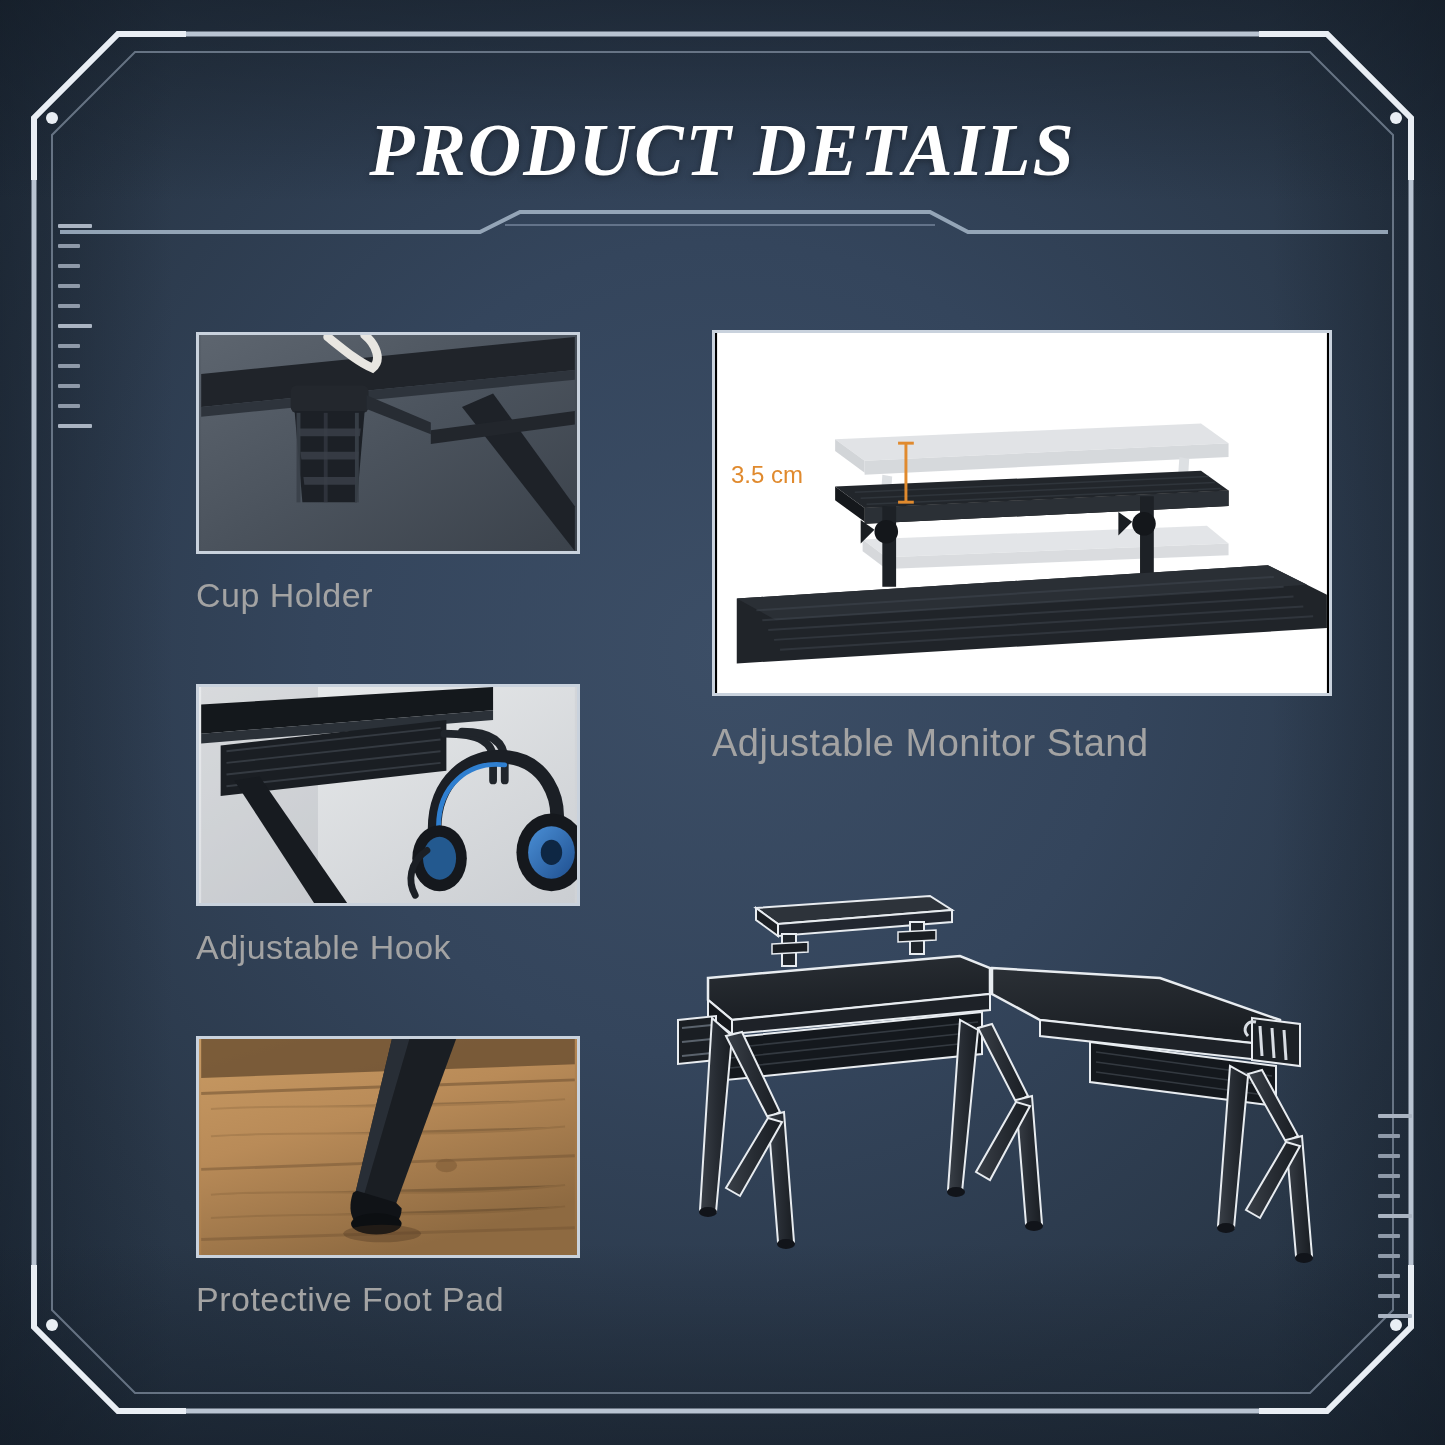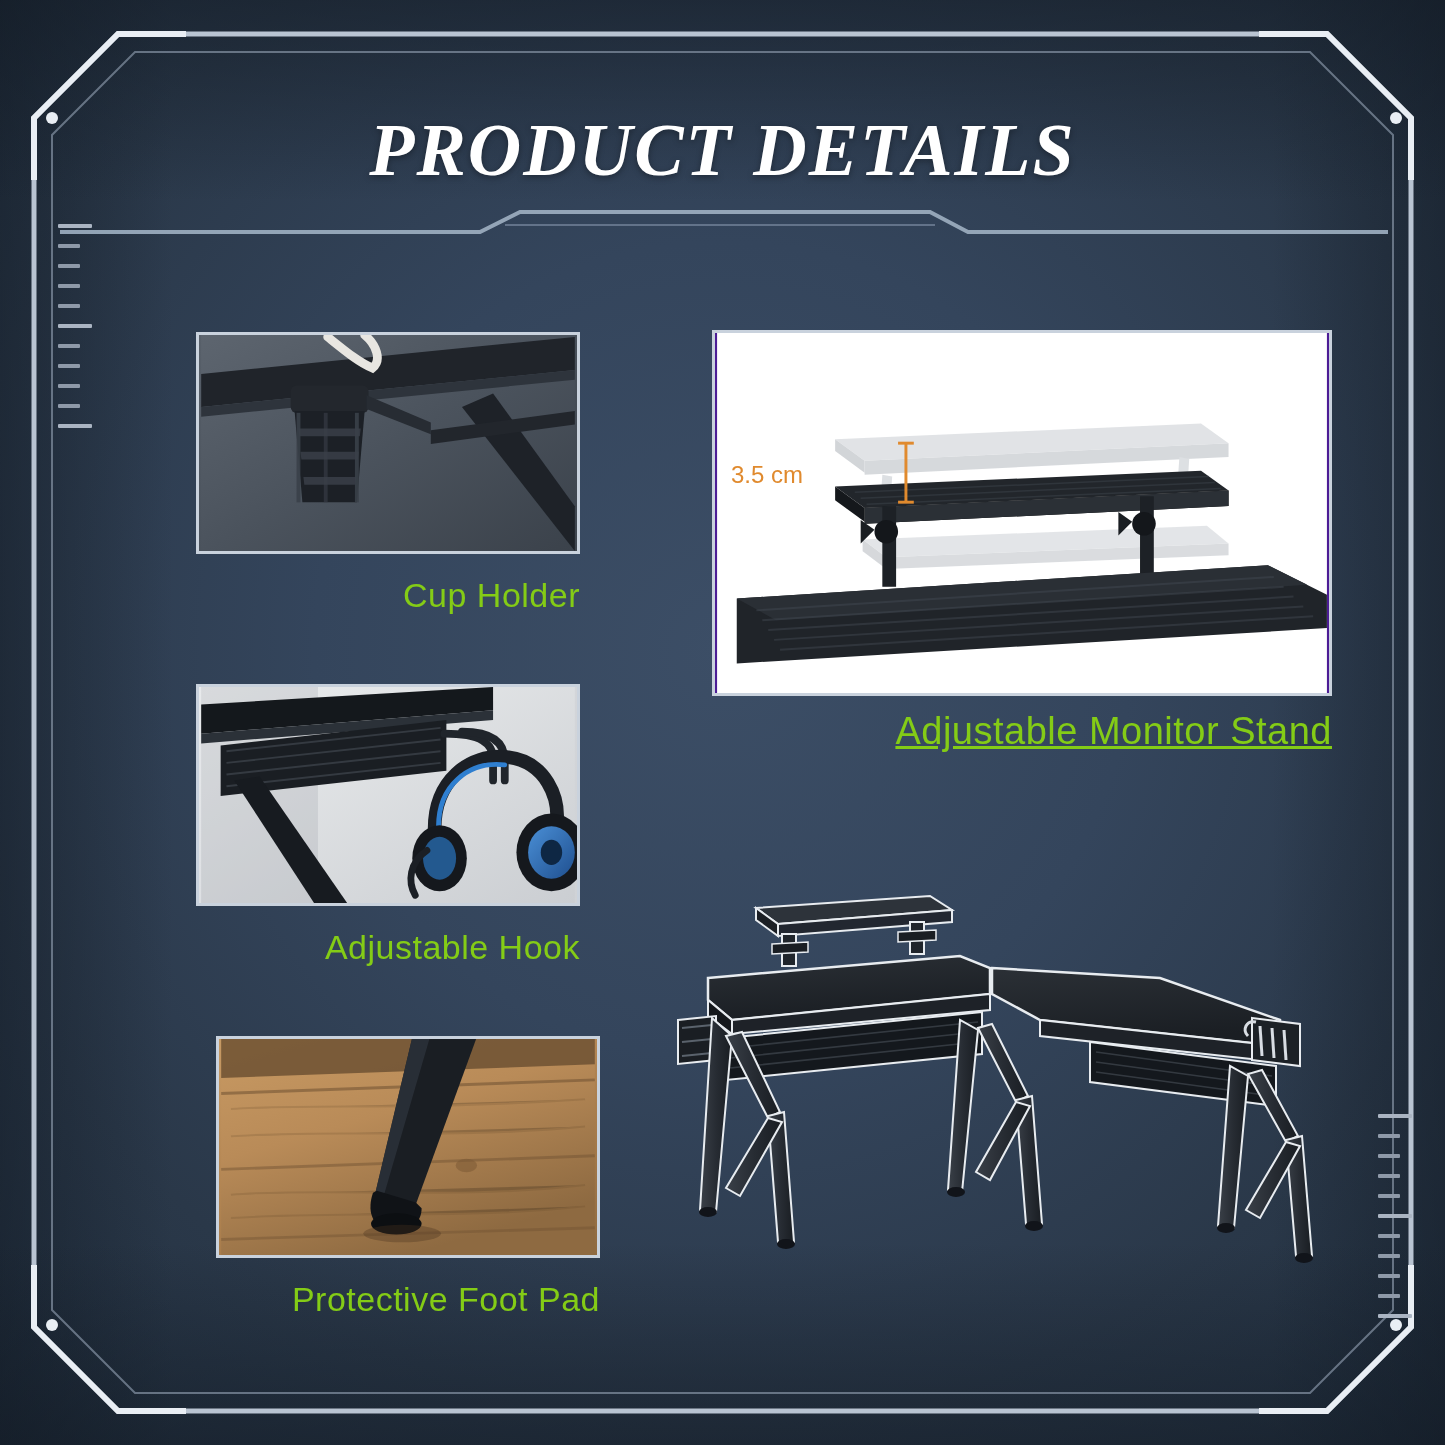--- a/index.html
+++ b/index.html
@@ -60,37 +60,37 @@
   .card {
     position: absolute;
   }
   .card .photo {
     border: 3px solid #c9d2dd;
     box-sizing: border-box;
     position: relative;
     overflow: hidden;
   }
   .card .caption {
-    color: #84cc16;
+    color: #a3a3a3;
     font-size: 34px;
-    text-align: right;
+    text-align: left;
     margin-top: 22px;
     letter-spacing: 0.5px;
   }
 
   .card-cup      { left: 196px; top: 332px;  width: 384px; }
   .card-cup .photo      { width: 384px; height: 222px; }
   .card-head     { left: 196px; top: 684px;  width: 384px; }
   .card-head .photo     { width: 384px; height: 222px; }
-  .card-foot     { left: 196px; top: 1036px; width: 384px; margin-left: 20px; }
+  .card-foot     { left: 196px; top: 1036px; width: 384px; }
   .card-foot .photo     { width: 384px; height: 222px; }
 
   .card-monitor  { left: 712px; top: 330px;  width: 620px; }
-  .card-monitor .photo  { width: 620px; height: 366px; background: #4c1d95; }
-  .card-monitor .caption { font-size: 38px; margin-top: 14px; text-decoration: underline; }
+  .card-monitor .photo  { width: 620px; height: 366px; background: #000000; }
+  .card-monitor .caption { font-size: 38px; margin-top: 26px; }
 
   
   .ph-cup {
     background:
       linear-gradient(145deg, #58606a 0%, #4a525c 45%, #3e454e 100%);
   }
   .ph-head {
     background:
       linear-gradient(120deg, #e8eaec 0%, #d8dade 40%, #cfd2d6 100%);
   }

